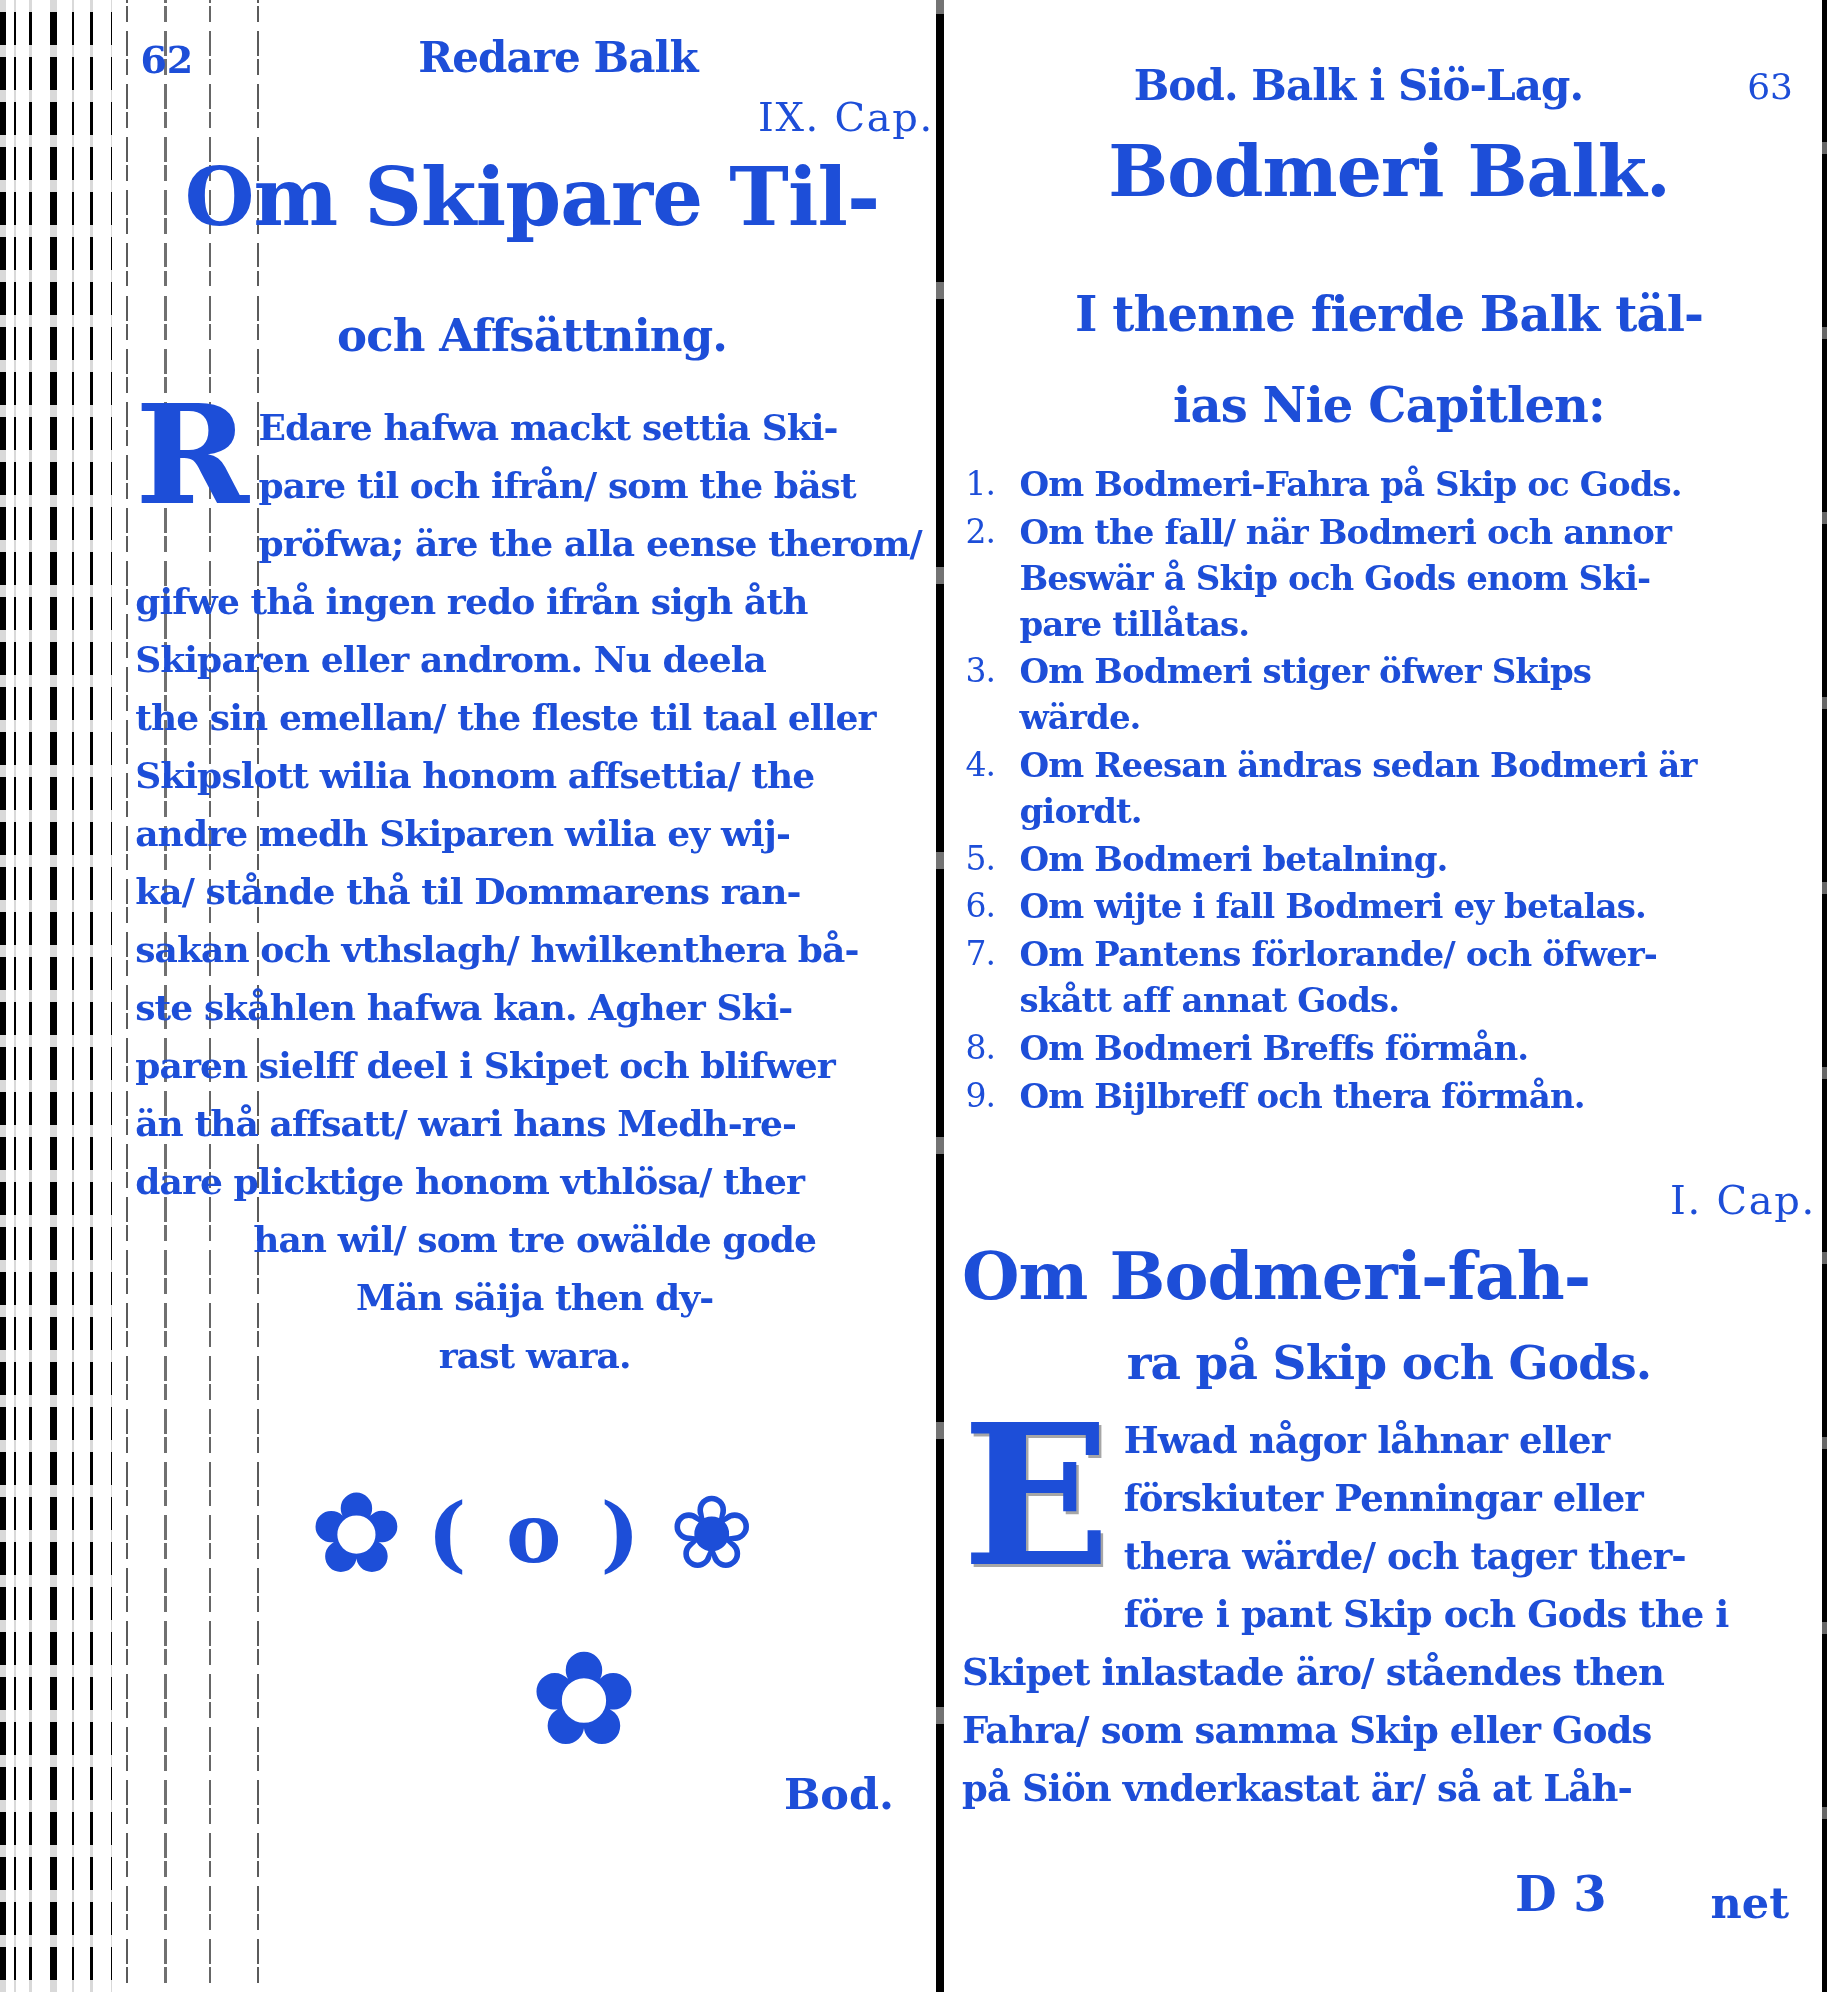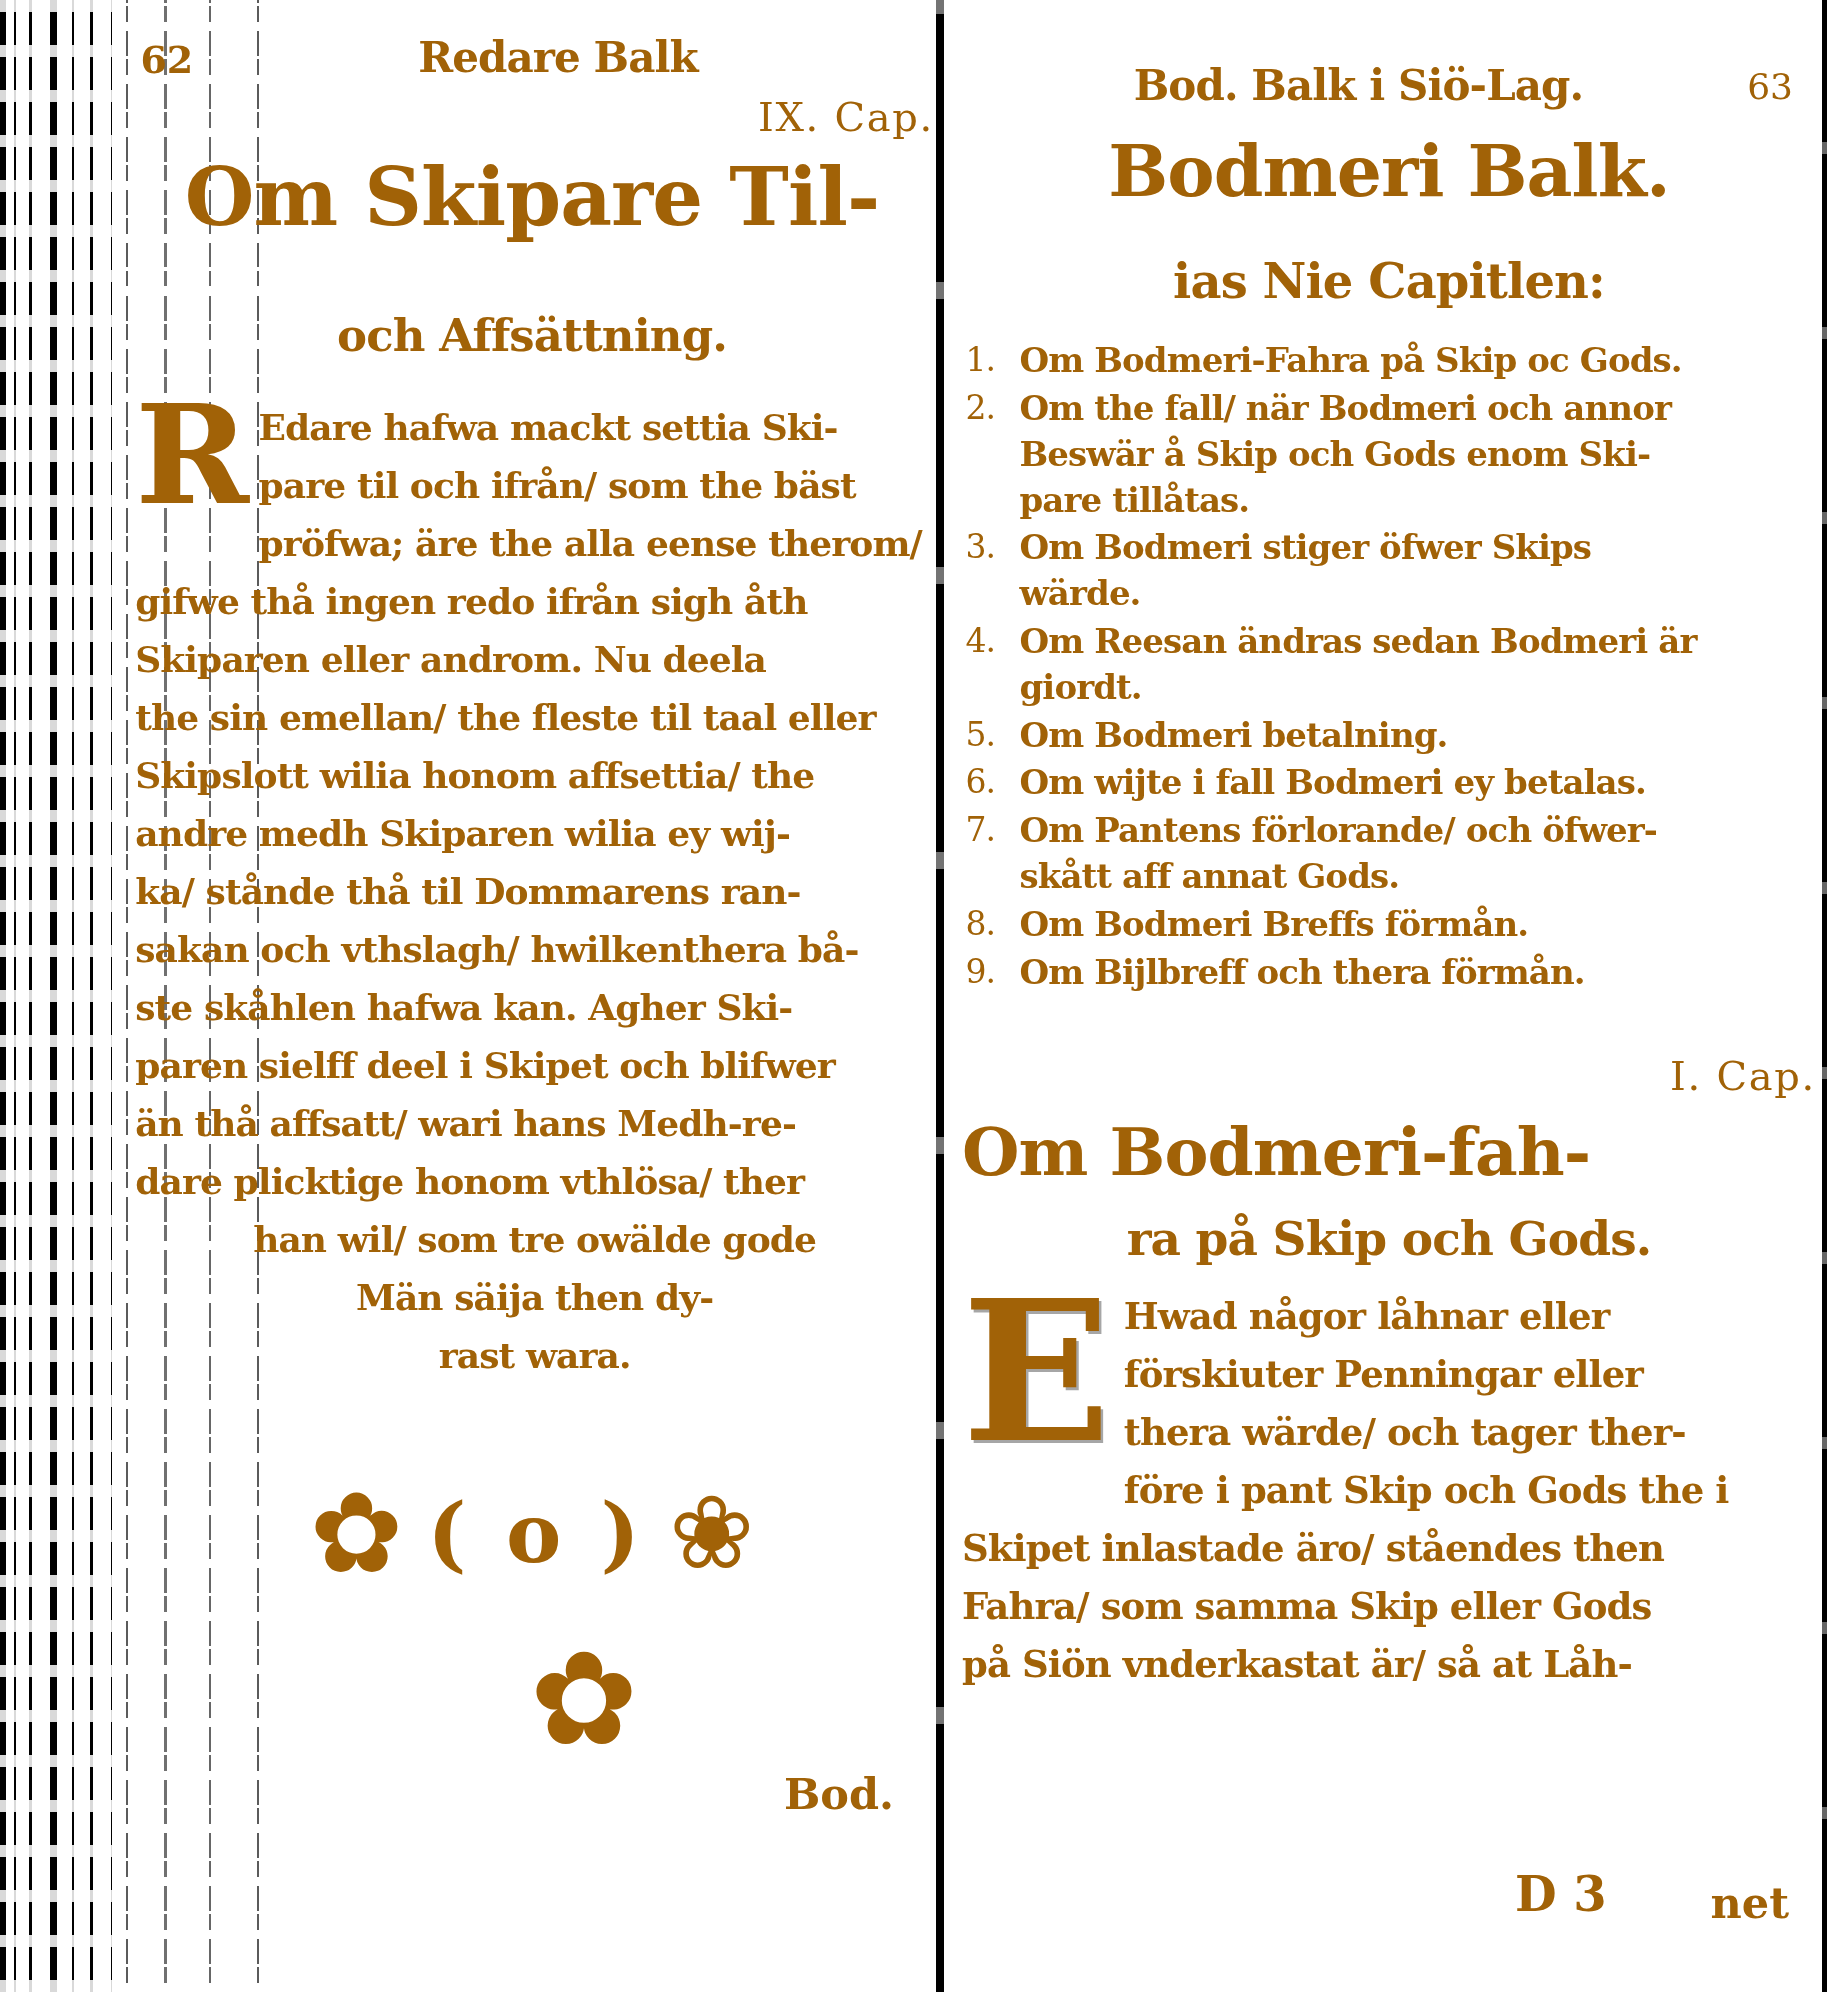--- a/index.html
+++ b/index.html
@@ -2,21 +2,21 @@
 <html style="font-size:14px"><head>
 <meta charset="utf-8">
 <style>
   html, body { margin: 0; padding: 0; background: #fff; }
   #root {
     position: relative;
     width: 1840px; height: 1992px;
     background: #ffffff;
     overflow: hidden;
     font-family: "DejaVu Serif", "Liberation Serif", serif;
-    color: #a16207;
+    color: #1d4ed8;
   }
   
   .edge-band {
     position: absolute; left: 0; top: 0; width: 126px; height: 100%;
     background:
       repeating-linear-gradient(0deg, rgba(255,255,255,.85) 0 12px, transparent 12px 45px),
       repeating-linear-gradient(90deg, #000 0 6px, transparent 6px 14px, #000 14px 16.4px,
         transparent 16.4px 29px, #000 29px 32px, transparent 32px 50px, #000 50px 57px,
         transparent 57px 72px, #000 72px 74px, transparent 74px 90px, #000 90px 93px,
         transparent 93px 111px, #000 111px 112px, transparent 112px 126px);
@@ -152,20 +152,21 @@
 
     <div class="lp-catchword">Bod.</div>
   </div>
 
   <div class="page" id="page-right">
     <div class="rp-header">
       <div class="rp-running blackletter">Bod. Balk i Siö-Lag.</div>
       <span class="rp-pageno">63</span>
     </div>
     <div class="rp-main-title blackletter">Bodmeri Balk.</div>
+    <div class="rp-subtitle first blackletter">I thenne fierde Balk täl-</div>
     <div class="rp-subtitle second blackletter">ias Nie Capitlen:</div>
 
     <div class="chap-list">
         <div class="chap-item">
           <span class="chap-num">1.</span>
           <div class="chap-lines">
             <div class="line">Om Bodmeri-Fahra på Skip oc Gods.</div>
           </div>
         </div>
         <div class="chap-item">

